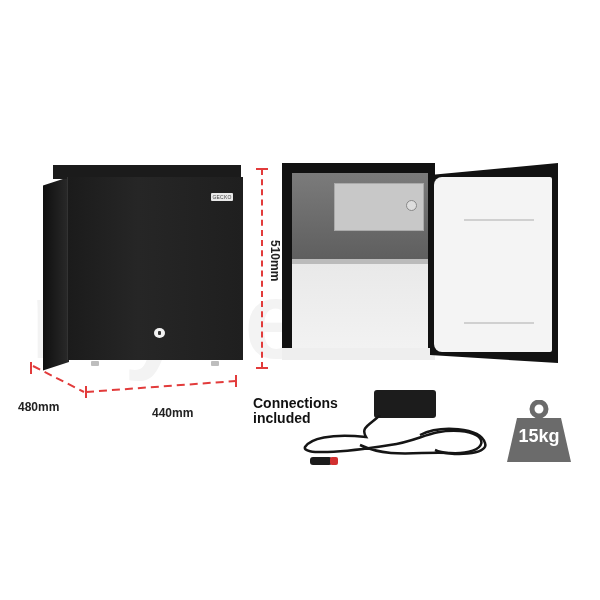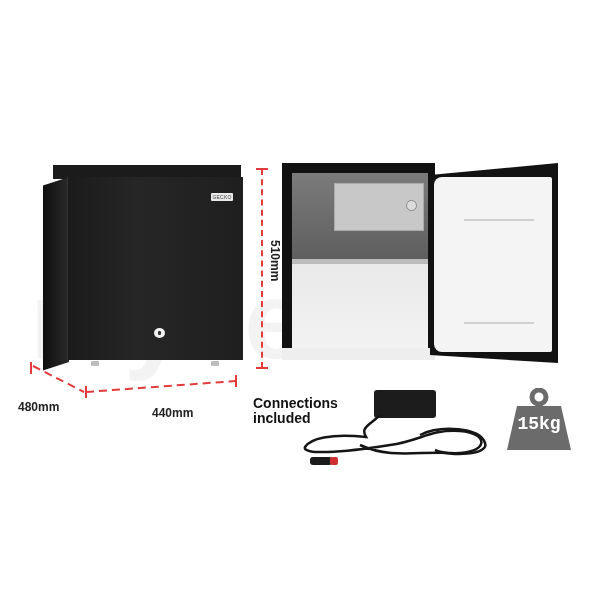--- a/index.html
+++ b/index.html
@@ -69,21 +69,21 @@
   .vol-badge {
     position: absolute; background: rgba(80,80,80,0.85); color: #fff; font-weight: bold;
     border-radius: 4px; text-align: center;
   }
   .vol-badge .corner { position: absolute; width: 6px; height: 6px; border-color: #fff; border-style: solid; }
 
   
   .connections { left: 253px; top: 396px; font-size: 14px; font-weight: bold; color: #111; line-height: 15px; }
   .adapter { left: 374px; top: 390px; width: 62px; height: 28px; background: #1c1c1c; border-radius: 3px; }
   .cable { left: 300px; top: 415px; width: 200px; height: 60px; }
-  .weight { left: 505px; top: 388px; width: 68px; height: 62px; font-family: Liberation Mono, monospace; }
+  .weight { left: 505px; top: 400px; width: 68px; height: 62px; }
   .weight-label { position: absolute; left: 0; top: 26px; width: 68px; text-align: center; color: #fff; font-weight: bold; font-size: 18px; }
 </style>
 </head>
 <body>
 
 <div class="watermark">mydeal</div>
 
 <div class="abs fridge-closed">
   <div class="fc-side"></div>
   <div class="fc-top"></div>

